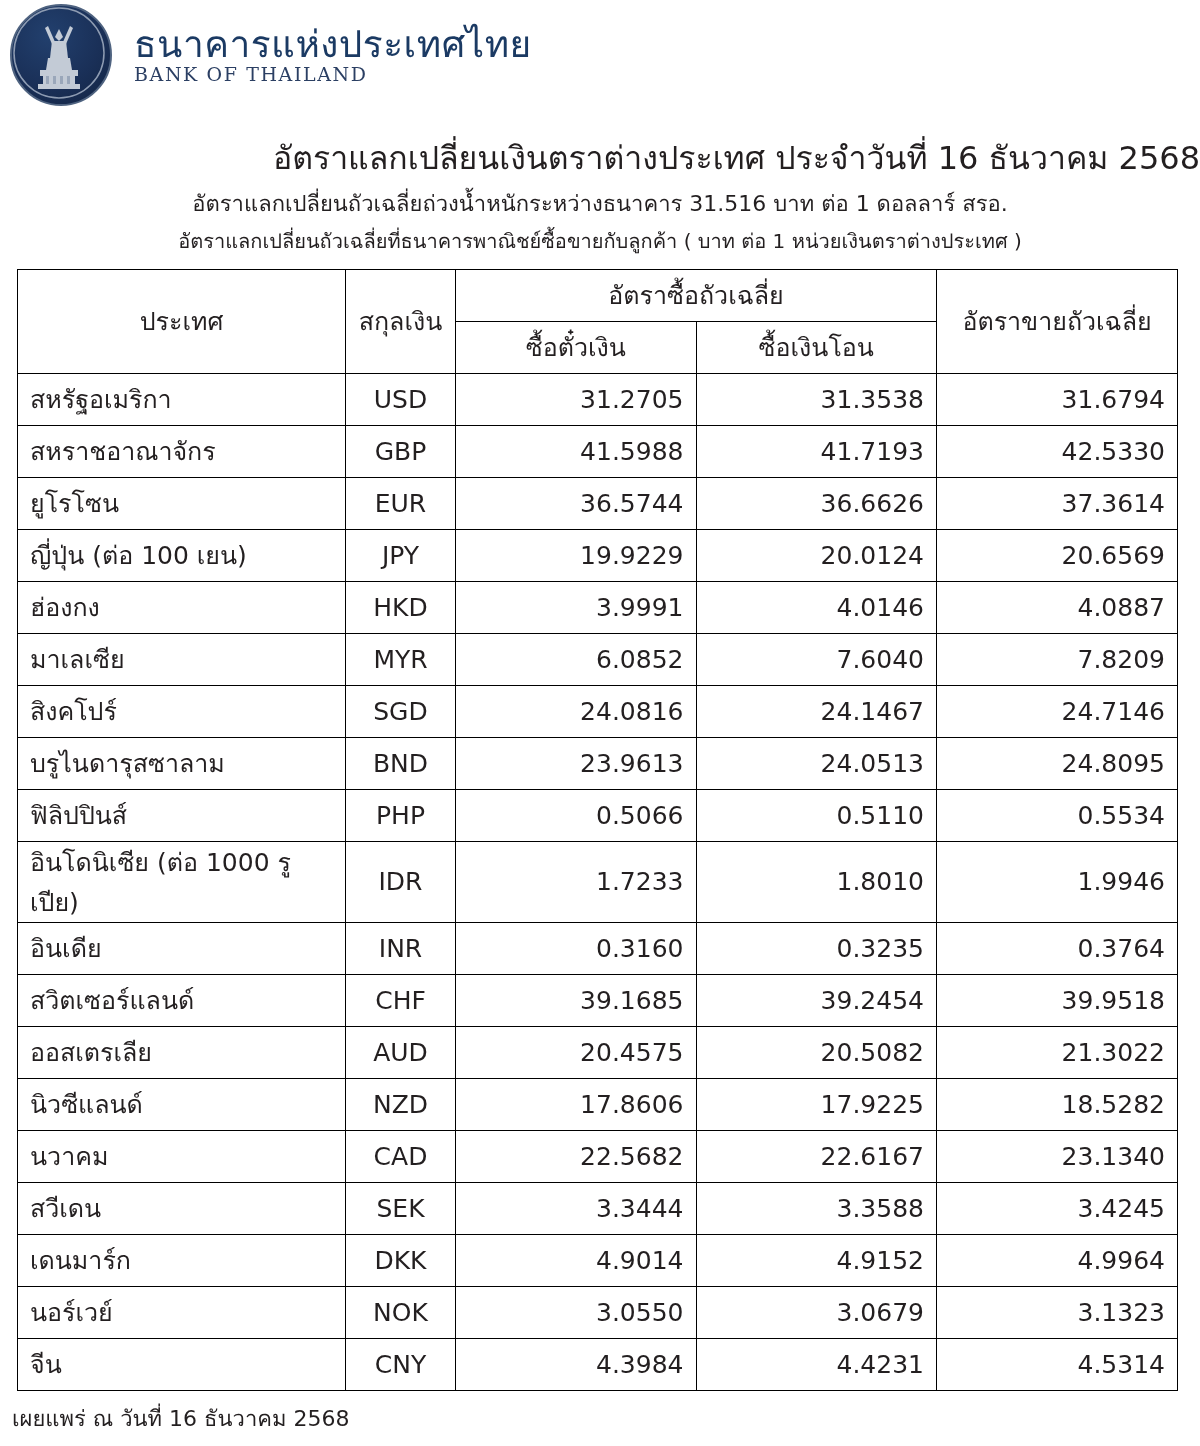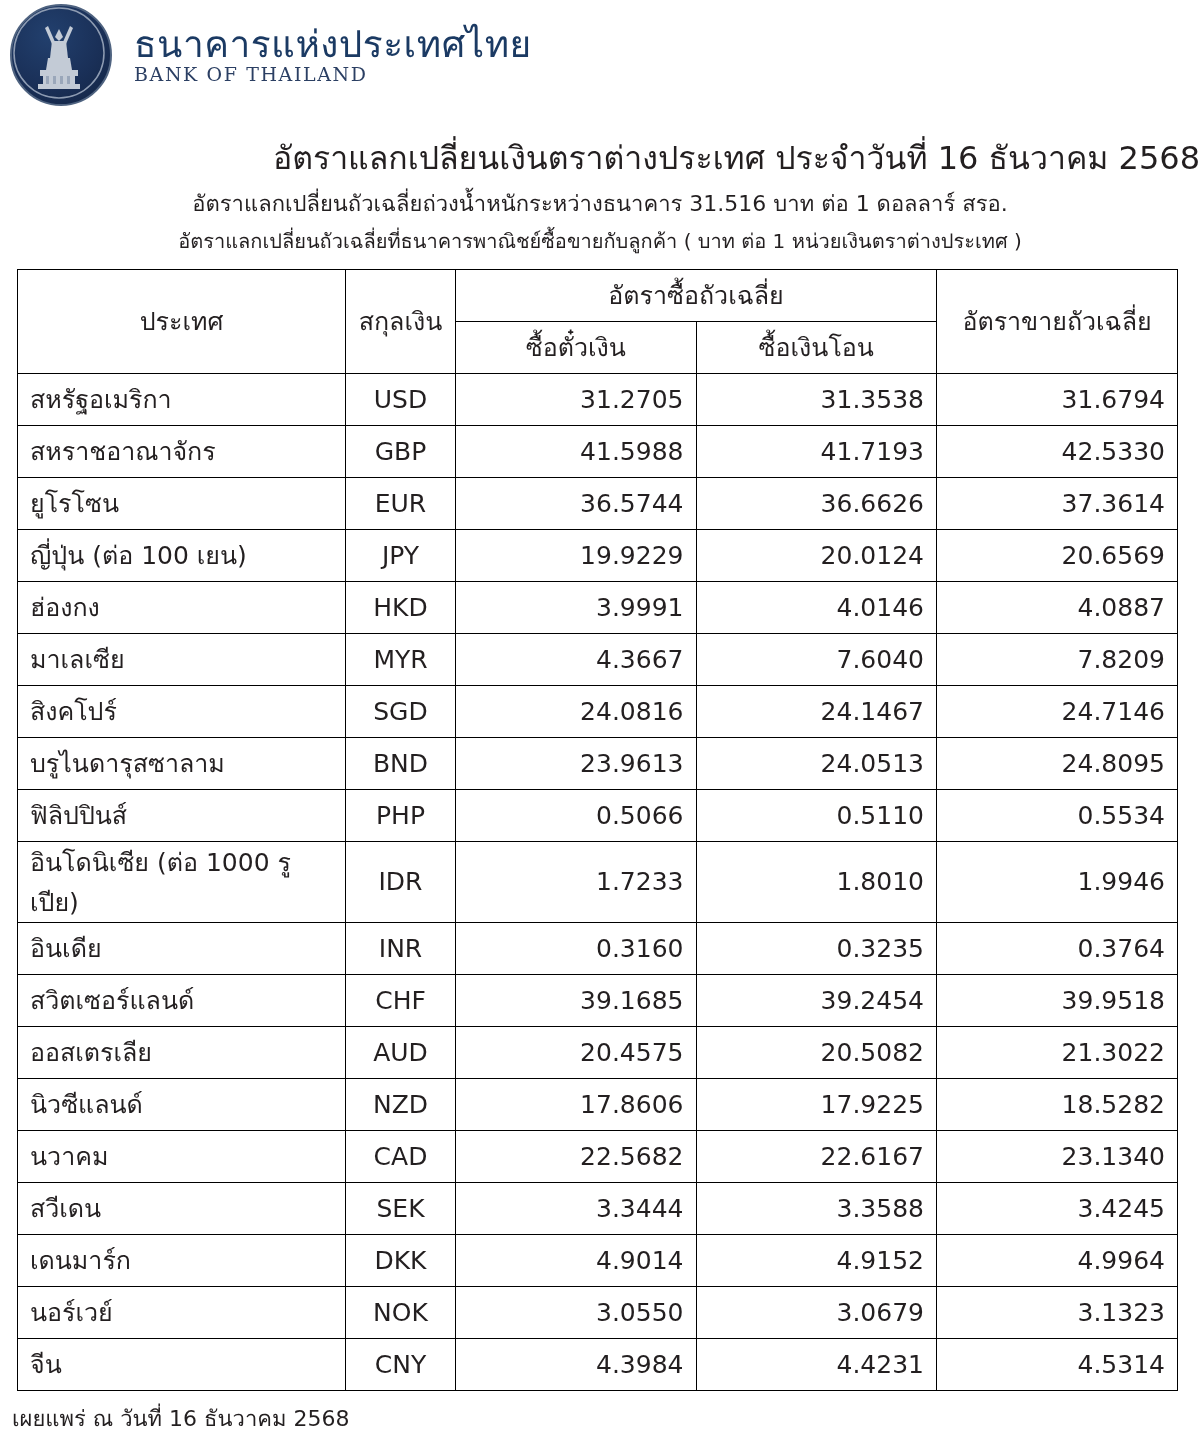--- a/index.html
+++ b/index.html
@@ -205,21 +205,21 @@
         <tr>
           <td class="c-country">ฮ่องกง</td>
           <td class="c-currency">HKD</td>
           <td class="c-num">3.9991</td>
           <td class="c-num">4.0146</td>
           <td class="c-num">4.0887</td>
         </tr>
         <tr>
           <td class="c-country">มาเลเซีย</td>
           <td class="c-currency">MYR</td>
-          <td class="c-num">4.3667</td>
+          <td class="c-num">6.0852</td>
           <td class="c-num">7.6040</td>
           <td class="c-num">7.8209</td>
         </tr>
         <tr>
           <td class="c-country">สิงคโปร์</td>
           <td class="c-currency">SGD</td>
           <td class="c-num">24.0816</td>
           <td class="c-num">24.1467</td>
           <td class="c-num">24.7146</td>
         </tr>

